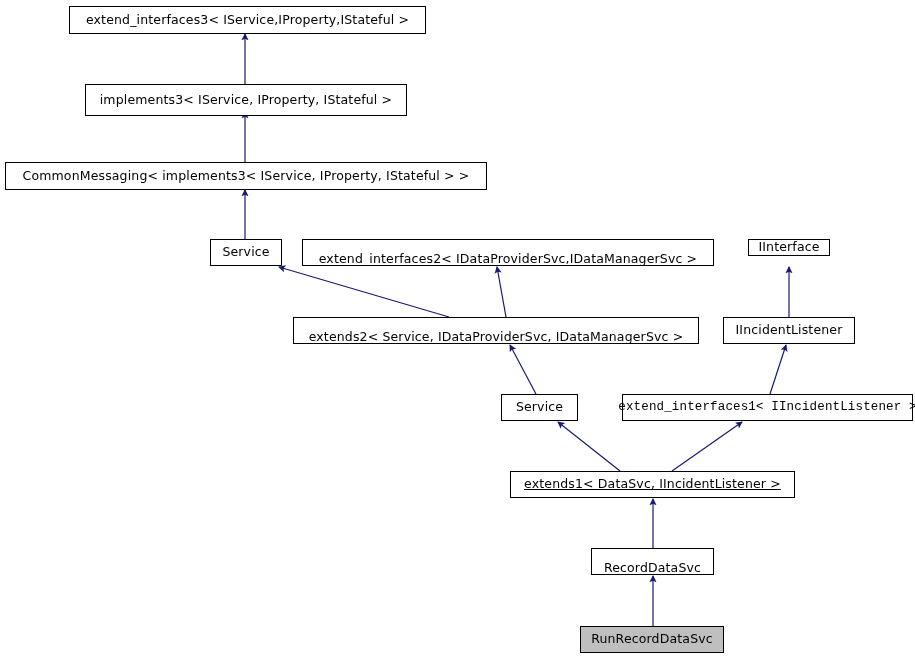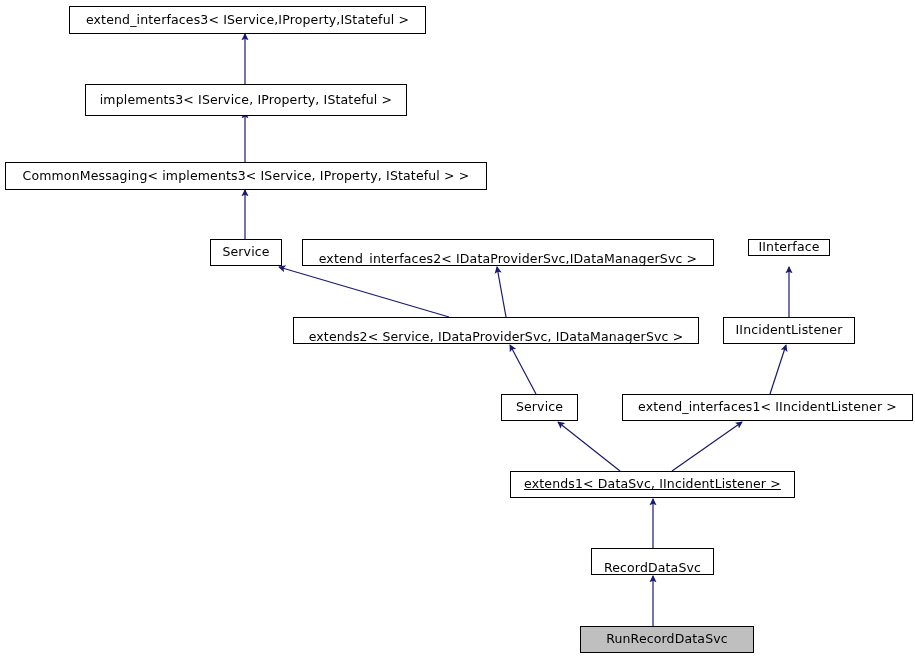--- a/index.html
+++ b/index.html
@@ -93,26 +93,26 @@
       </div>
       <div class="uml-node" style="left: 293px; top: 317px; width: 406px; height: 27px; align-items: flex-end;">
         <span class="node-label">extends2&lt; Service, IDataProviderSvc, IDataManagerSvc &gt;</span>
       </div>
       <div class="uml-node" style="left: 723px; top: 317px; width: 132px; height: 27px;">
         <span class="node-label">IIncidentListener</span>
       </div>
       <div class="uml-node" style="left: 501px; top: 394px; width: 77px; height: 27px;">
         <span class="node-label">Service</span>
       </div>
-      <div class="uml-node" style="left: 622px; top: 394px; width: 291px; height: 27px;">
+      <div class="uml-node" style="left: 622px; top: 394px; width: 291px; height: 27px; font-family: Liberation Mono, monospace;">
         <span class="node-label">extend_interfaces1&lt; IIncidentListener &gt;</span>
       </div>
       <div class="uml-node" style="left: 510px; top: 471px; width: 285px; height: 27px; text-decoration: underline;">
         <span class="node-label">extends1&lt; DataSvc, IIncidentListener &gt;</span>
       </div>
       <div class="uml-node" style="left: 591px; top: 548px; width: 123px; height: 27px; align-items: flex-end;">
         <span class="node-label">RecordDataSvc</span>
       </div>
-      <div class="uml-node highlight" style="left: 580px; top: 626px; width: 174px; height: 27px;">
+      <div class="uml-node highlight" style="left: 580px; top: 626px; width: 144px; height: 27px;">
         <span class="node-label">RunRecordDataSvc</span>
       </div>
     </div>
 </div>
 
 </body></html>

